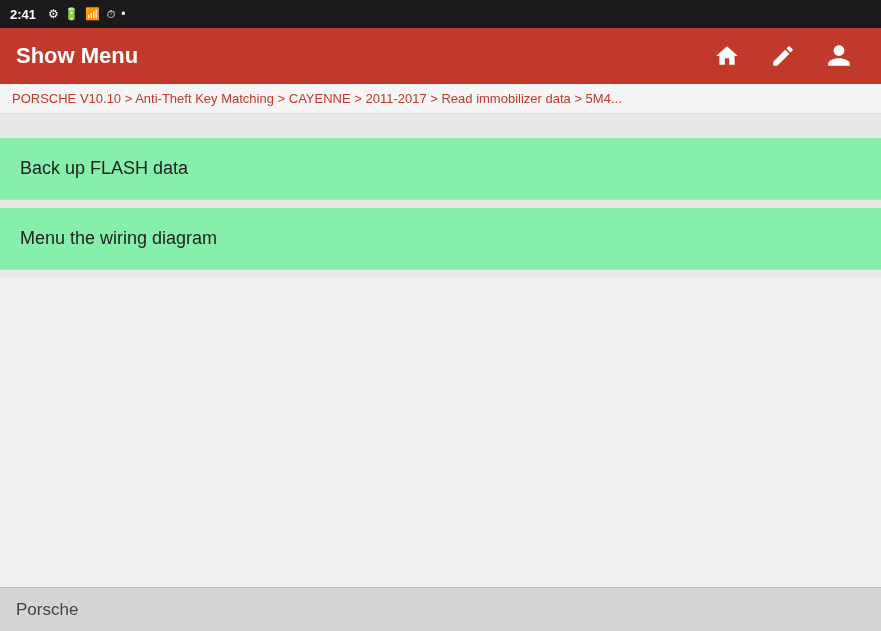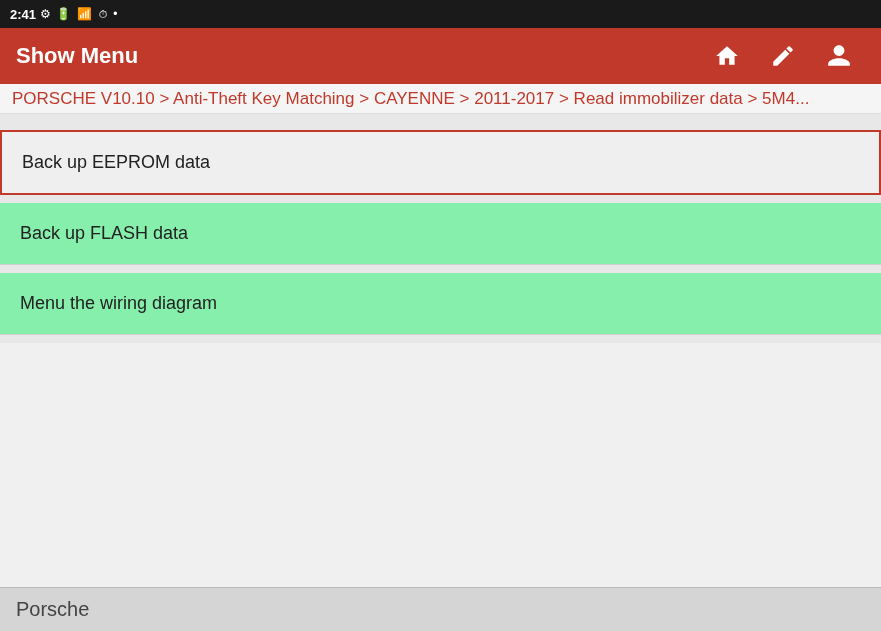--- a/index.html
+++ b/index.html
@@ -18,20 +18,21 @@
     }
 
     
     .status-bar {
       width: 100%;
       height: 28px;
       background: #1a1a1a;
       display: flex;
       align-items: center;
       padding: 0 10px;
+      gap: 8px;
     }
 
     .status-time {
       color: white;
       font-size: 13px;
       font-weight: bold;
     }
 
     .status-icons {
       display: flex;
@@ -87,21 +88,21 @@
       background: #f5f5f5;
       display: flex;
       align-items: center;
       padding: 0 12px;
       border-bottom: 1px solid #ddd;
       overflow: hidden;
     }
 
     .breadcrumb-text {
       color: #c0392b;
-      font-size: 17px;
+      font-size: 13px;
       white-space: nowrap;
       overflow: hidden;
     }
 
     
     .content {
       width: 100%;
       background: #e8e8e8;
       padding: 16px 0 0 0;
     }
@@ -137,21 +138,21 @@
       height: 44px;
       background: #d5d5d5;
       display: flex;
       align-items: center;
       padding: 0 16px;
       border-top: 1px solid #bbb;
     }
 
     .footer-text {
       color: #444;
-      font-size: 20px;
+      font-size: 17px;
     }
   </style>
 </head>
 <body>
 
 <div class="status-bar">
   <span class="status-time">2:41</span>
   <div class="status-icons">
     <span class="status-icon">⚙</span>
     <span class="status-icon">🔋</span>
@@ -181,23 +182,20 @@
     </div>
   </div>
 </div>
 
 <div class="breadcrumb">
   <span class="breadcrumb-text">PORSCHE V10.10 &gt; Anti-Theft Key Matching &gt; CAYENNE &gt; 2011-2017 &gt; Read immobilizer data &gt; 5M4...</span>
 </div>
 
 <div class="content">
 
-  <div class="menu-item selected">
-    <span>Back up EEPROM data</span>
-  </div>
 
   <div class="menu-item-separator"></div>
 
   <div class="menu-item">
     <span>Back up FLASH data</span>
   </div>
 
   <div class="menu-item-separator"></div>
 
   <div class="menu-item">

